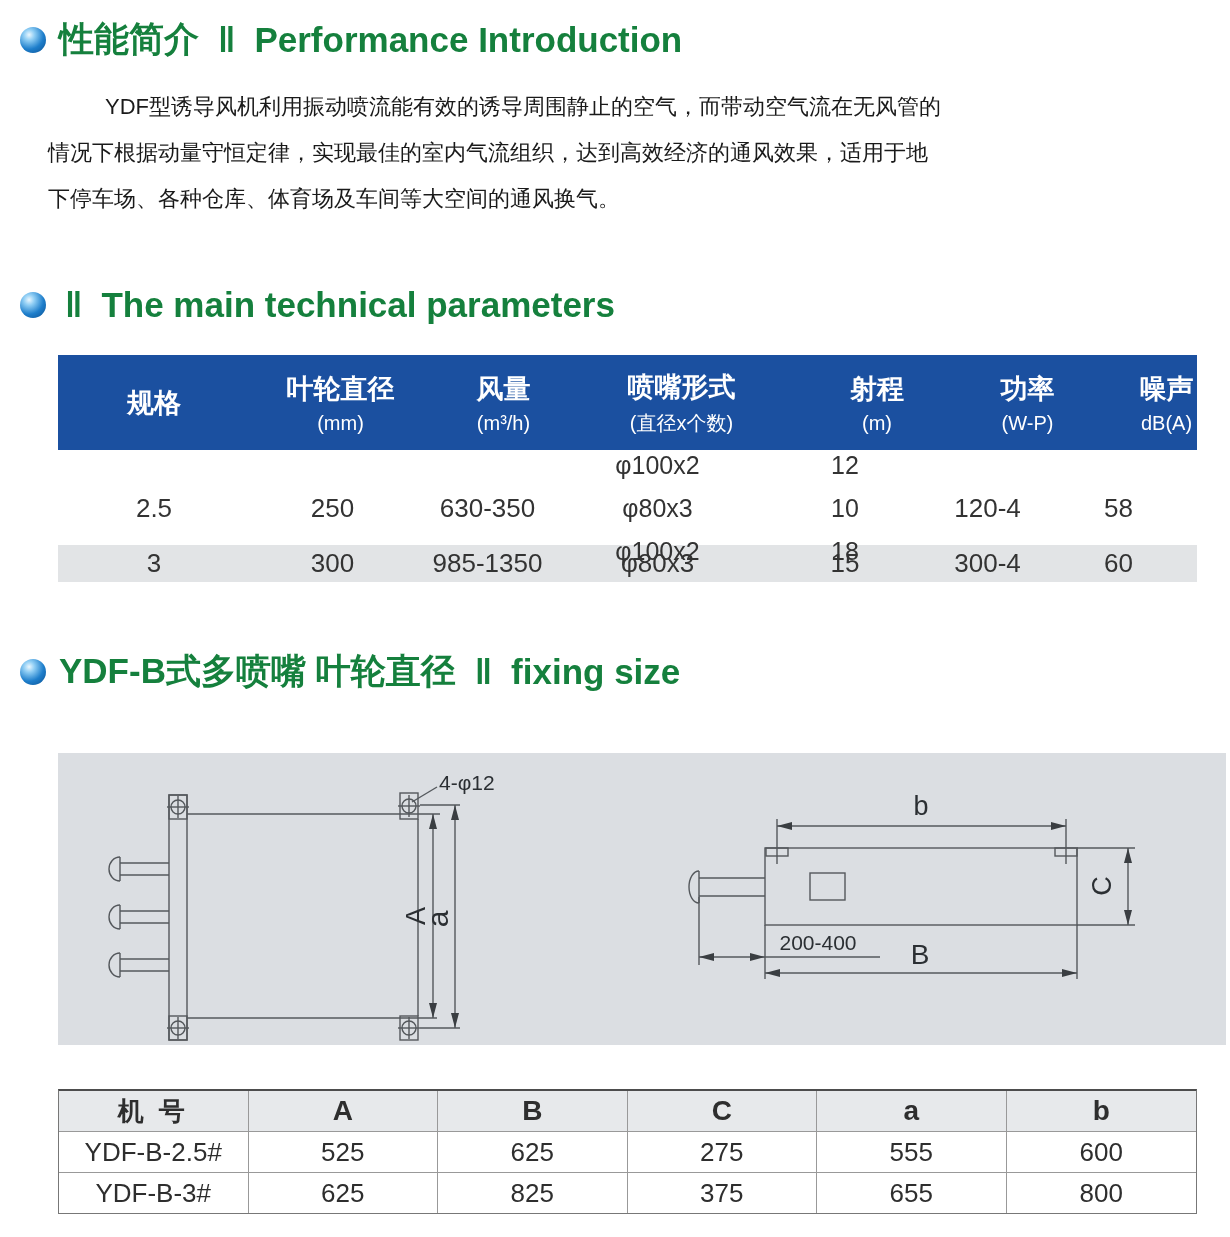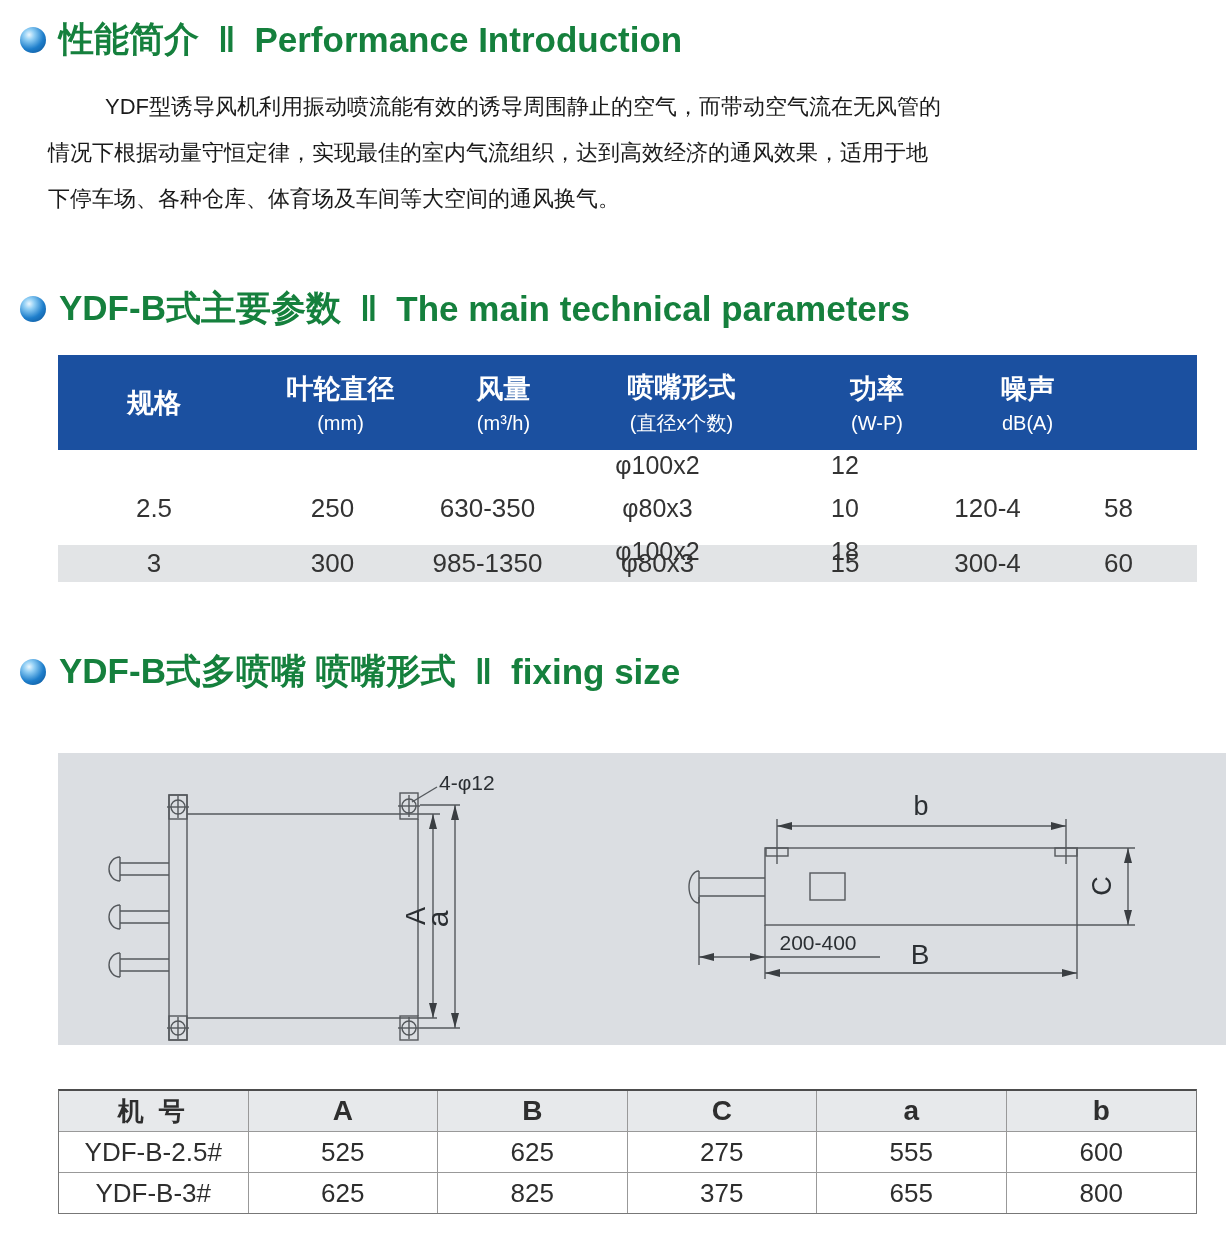--- a/index.html
+++ b/index.html
@@ -54,41 +54,44 @@
 </div>
 
 <div class="para">
   <div class="ln first">YDF型诱导风机利用振动喷流能有效的诱导周围静止的空气，而带动空气流在无风管的</div>
   <div class="ln">情况下根据动量守恒定律，实现最佳的室内气流组织，达到高效经济的通风效果，适用于地</div>
   <div class="ln">下停车场、各种仓库、体育场及车间等大空间的通风换气。</div>
 </div>
 
 <div class="section-heading" style="top:285px;">
   <span class="bullet"></span>
-  <span>YDF-B式主要参数</span>
   <span class="sep">‖</span>
   <span>The main technical parameters</span>
 </div>
 
 <div class="ptable">
   <div class="pgrid phead">
     <div class="cell">
       <span class="main">规格</span>
     </div>
     <div class="cell">
       <span class="main">叶轮直径</span>
       <span class="sub">(mm)</span>
     </div>
     <div class="cell">
       <span class="main">风量</span>
       <span class="sub">(m³/h)</span>
     </div>
     <div class="cell">
       <span class="main">喷嘴形式</span>
       <span class="sub">(直径x个数)</span>
+    </div>
+    <div class="cell">
+      <span class="main">射程</span>
+      <span class="sub">(m)</span>
     </div>
     <div class="cell">
       <span class="main">功率</span>
       <span class="sub">(W-P)</span>
     </div>
     <div class="cell">
       <span class="main">噪声</span>
       <span class="sub">dB(A)</span>
     </div>
   </div>
@@ -117,21 +120,21 @@
     <div class="cell">985-1350</div>
     <div class="cell">φ80x3</div>
     <div class="cell">15</div>
     <div class="cell">300-4</div>
     <div class="cell">60</div>
   </div>
 </div>
 
 <div class="section-heading" style="top:648px;">
   <span class="bullet"></span>
-  <span>YDF-B式多喷嘴 喷嘴形式</span>
+  <span>YDF-B式多喷嘴 叶轮直径</span>
   <span class="sep">‖</span>
   <span>fixing size</span>
 </div>
 
 <div class="panel">
   <svg width="1144" height="292" viewBox="0 0 1144 292">
     <g stroke="#54585c" stroke-width="1.4" fill="none">
 
       <rect x="111" y="42" width="18" height="245"></rect>
       <rect x="111" y="42" width="18" height="24"></rect>

